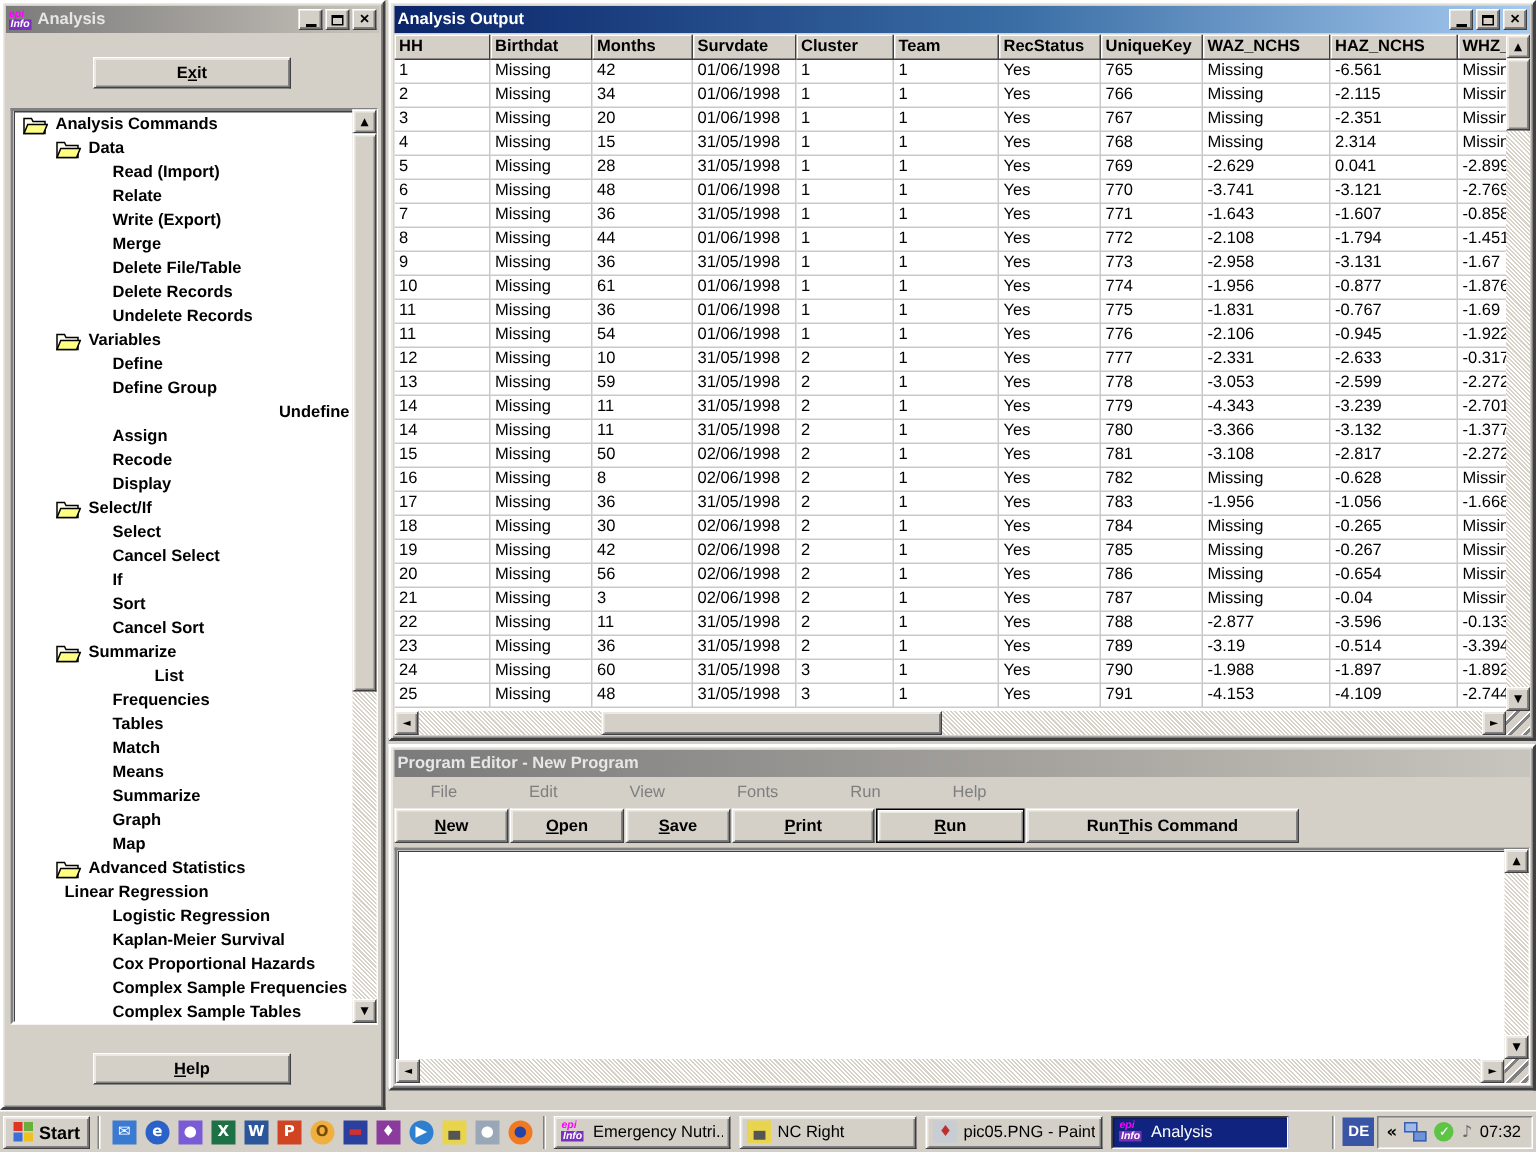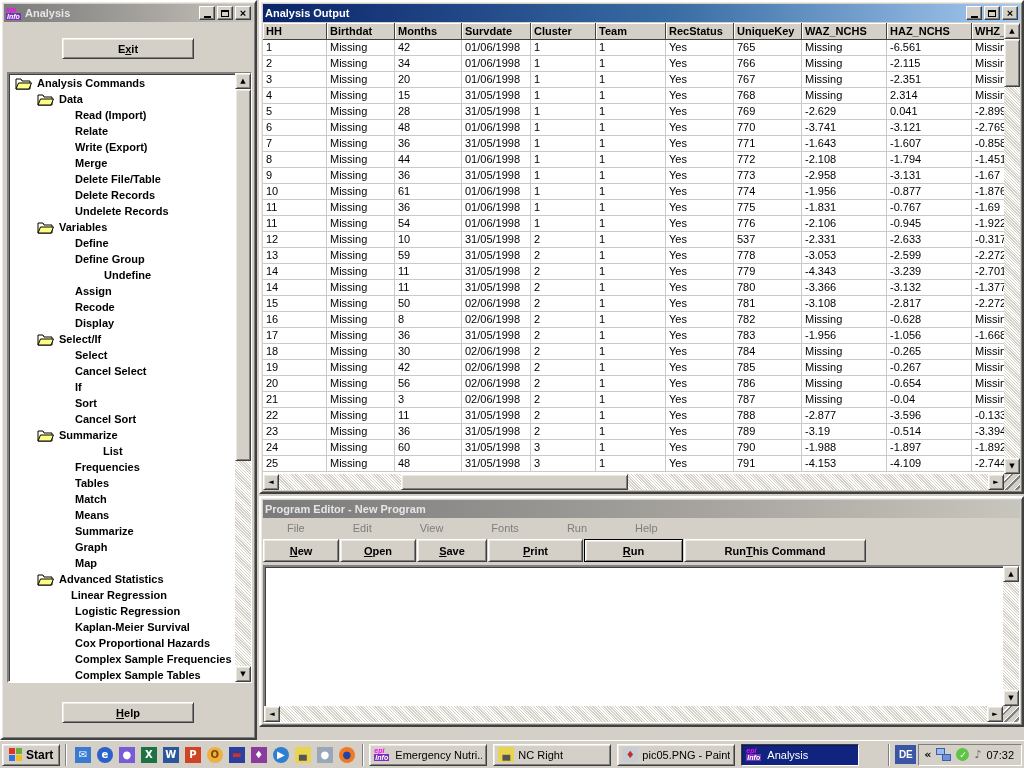--- a/index.html
+++ b/index.html
@@ -169,21 +169,21 @@
             <path d="M1 12 L3.5 6 H16.5 L14 12 Z" fill="#ffff84" stroke="#000"></path>
           </svg>
           <span>Variables</span>
         </div>
         <div class="tree-row" style="padding-left: 64px;">
           <span>Define</span>
         </div>
         <div class="tree-row" style="padding-left: 64px;">
           <span>Define Group</span>
         </div>
-        <div class="tree-row" style="padding-left: 93px;">
+        <div class="tree-row" style="padding-left: 47px; justify-content: flex-end;">
           <span>Undefine</span>
         </div>
         <div class="tree-row" style="padding-left: 64px;">
           <span>Assign</span>
         </div>
         <div class="tree-row" style="padding-left: 64px;">
           <span>Recode</span>
         </div>
         <div class="tree-row" style="padding-left: 64px;">
           <span>Display</span>
@@ -241,21 +241,21 @@
         <div class="tree-row" style="padding-left: 64px;">
           <span>Map</span>
         </div>
         <div class="tree-row" style="padding-left: 26px;">
           <svg width="17" height="13" viewBox="0 0 17 13">
             <path d="M1 2 h5 l1 2 h8 v8 h-14 z" fill="#fffff0" stroke="#000"></path>
             <path d="M1 12 L3.5 6 H16.5 L14 12 Z" fill="#ffff84" stroke="#000"></path>
           </svg>
           <span>Advanced Statistics</span>
         </div>
-        <div class="tree-row" style="padding-left: 60px; align-items: center;">
+        <div class="tree-row" style="padding-left: 32px; align-items: center;">
           <span>Linear Regression</span>
         </div>
         <div class="tree-row" style="padding-left: 64px;">
           <span>Logistic Regression</span>
         </div>
         <div class="tree-row" style="padding-left: 64px;">
           <span>Kaplan-Meier Survival</span>
         </div>
         <div class="tree-row" style="padding-left: 64px;">
           <span>Cox Proportional Hazards</span>
@@ -461,21 +461,21 @@
           <div class="g-cell" style="flex: 1 1 0%; border-right: none;">-1.922</div>
         </div>
         <div class="g-row">
           <div class="g-cell" style="width: 64px;">12</div>
           <div class="g-cell" style="width: 68px;">Missing</div>
           <div class="g-cell" style="width: 67px;">10</div>
           <div class="g-cell" style="width: 69px;">31/05/1998</div>
           <div class="g-cell" style="width: 65px;">2</div>
           <div class="g-cell" style="width: 70px;">1</div>
           <div class="g-cell" style="width: 68px;">Yes</div>
-          <div class="g-cell" style="width: 68px;">537</div>
+          <div class="g-cell" style="width: 68px;">777</div>
           <div class="g-cell" style="width: 85px;">-2.331</div>
           <div class="g-cell" style="width: 85px;">-2.633</div>
           <div class="g-cell" style="flex: 1 1 0%; border-right: none;">-0.317</div>
         </div>
         <div class="g-row">
           <div class="g-cell" style="width: 64px;">13</div>
           <div class="g-cell" style="width: 68px;">Missing</div>
           <div class="g-cell" style="width: 67px;">59</div>
           <div class="g-cell" style="width: 69px;">31/05/1998</div>
           <div class="g-cell" style="width: 65px;">2</div>

